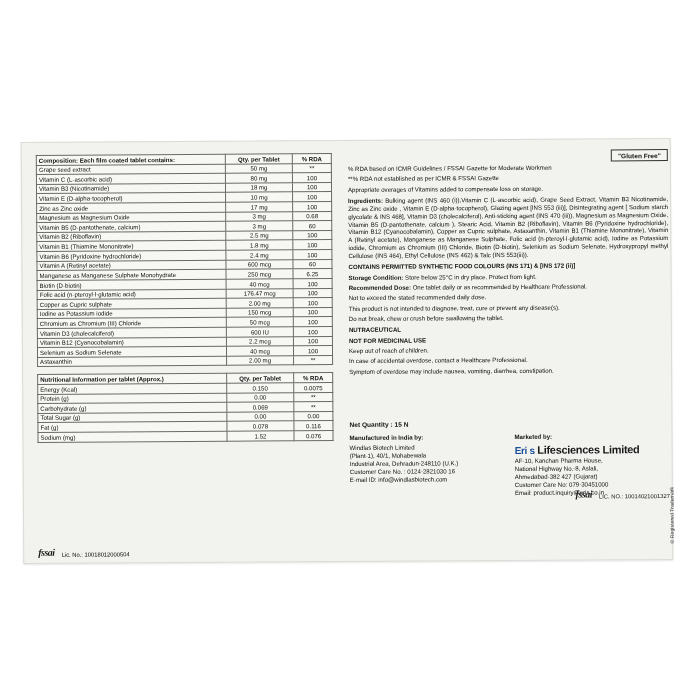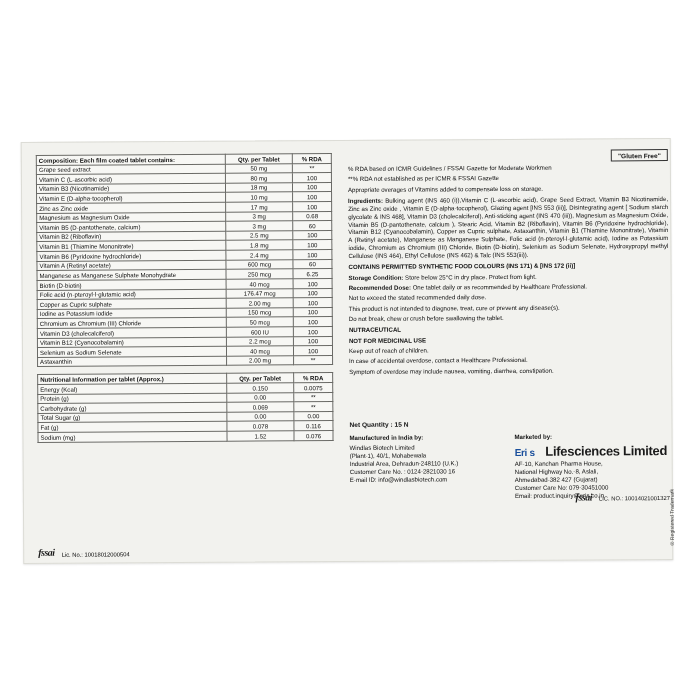--- a/index.html
+++ b/index.html
@@ -126,23 +126,22 @@
   .two-cols > div { flex: 1; }
   .mk-head { font-weight: bold; margin-bottom: 2px; }
   .eris-logo {
     font-size: 10px;
     font-weight: bold;
     color: #1a4f9c;
     letter-spacing: -0.3px;
   }
   .eris-logo .life {
     color: #1a1a1a;
-    font-size: 13px;
-    font-weight: bold;
-    margin-left: 8px;
+    font-size: 11px;
+    font-weight: bold;
   }
   .lic-row {
     position: absolute;
     left: 0;
     bottom: -4px;
     width: 100%;
     display: flex;
     align-items: flex-end;
     justify-content: space-between;
     font-size: 5.8px;

